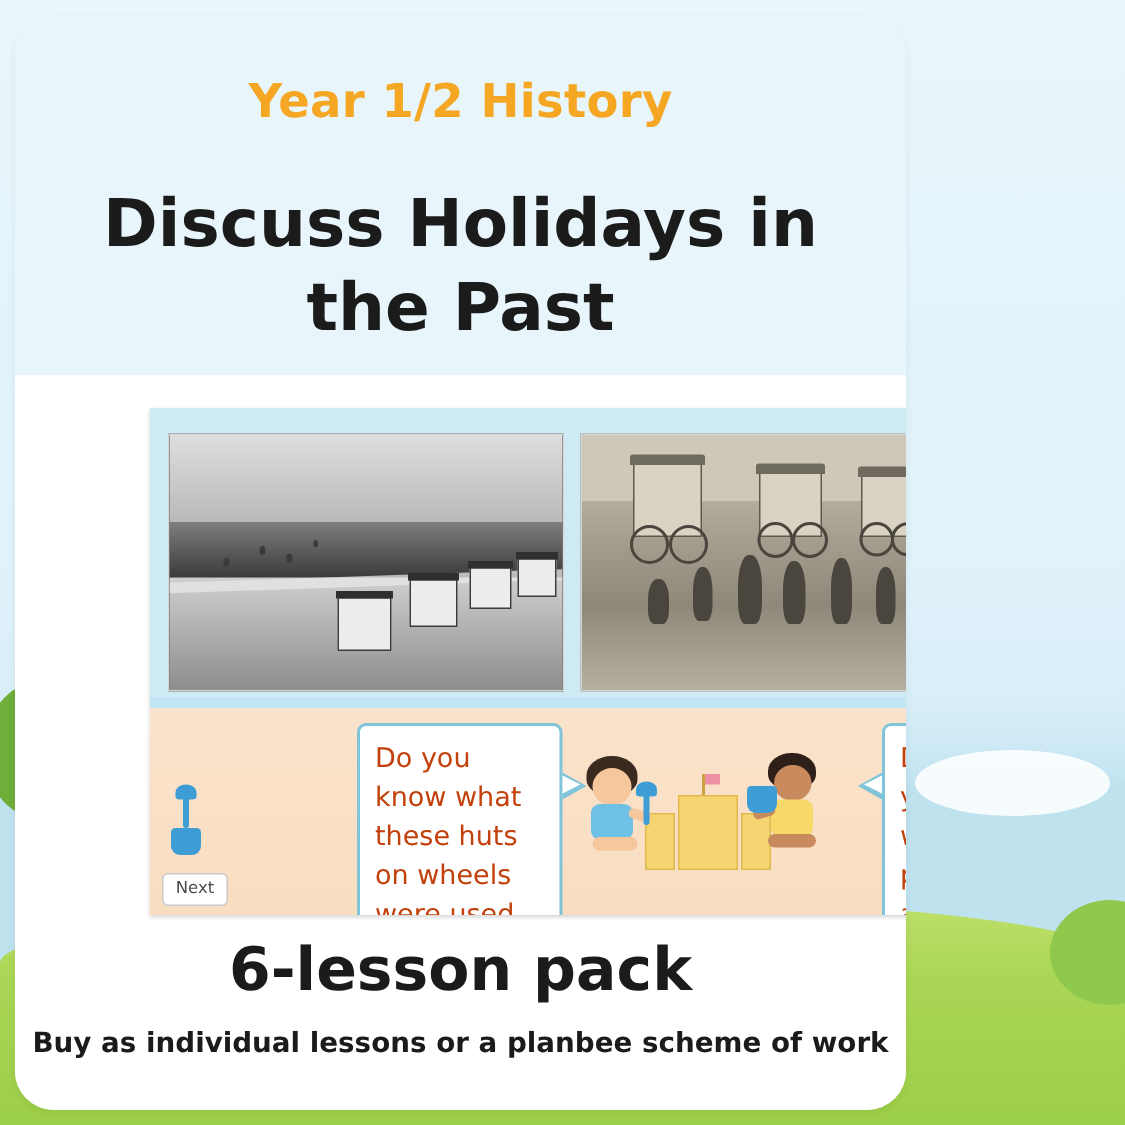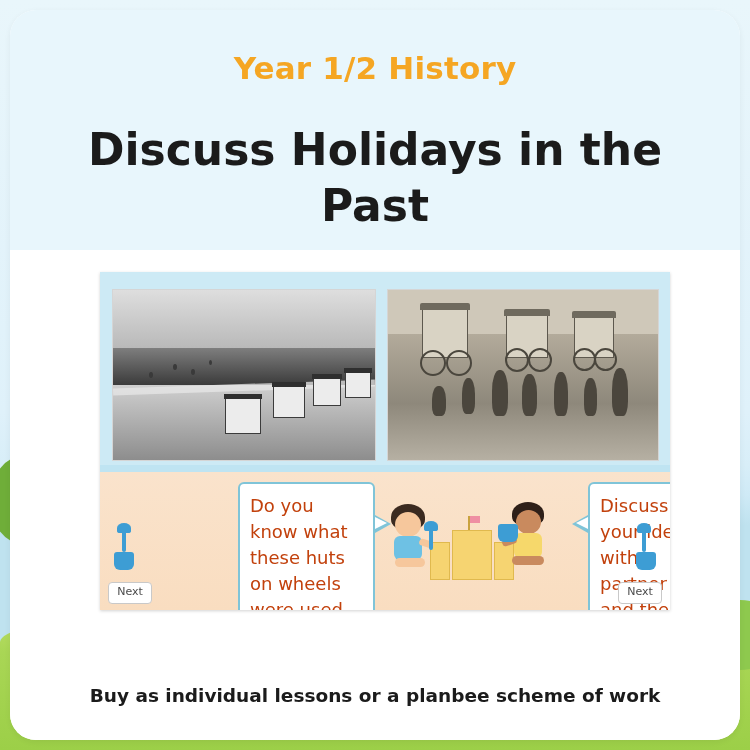--- a/index.html
+++ b/index.html
@@ -20,21 +20,21 @@
     border-radius:55% 45% 0 0 / 28% 28% 0 0;
   }
   #grass2{position:absolute;left:-40px;right:-40px;bottom:0;height:110px;
     background:#a6d24f;border-radius:50% 50% 0 0 / 40% 40% 0 0;opacity:.9;}
   #grass3{position:absolute;left:-60px;bottom:0;width:400px;height:78px;
     background:#b9dc63;border-radius:50% 50% 0 0 / 60% 60% 0 0;opacity:.85;}
   .bush{position:absolute;background:#7dbb3e;border-radius:50%;}
 
   
   #card{
-    position:absolute;left:10px;top:10px;width:730px;height:730px;
+    position:absolute;left:10px;top:10px;width:594px;height:730px;
     background:#ffffff;border-radius:26px;overflow:hidden;
     box-shadow:0 2px 6px rgba(0,0,0,.06);
   }
   #card-inner{position:absolute;inset:0;
     background:linear-gradient(#e8f6fc 0px,#e8f6fc 240px,#ffffff 240px,#ffffff 100%);
   }
 
   
   #subject{
     position:absolute;top:40px;left:0;right:0;text-align:center;
@@ -243,15 +243,16 @@
 
       <div class="bucket" style="left:14px;top:280px;"></div>
       <div class="spade" style="left:22px;top:258px;"></div>
       <div class="bucket" style="right:14px;top:280px;"></div>
       <div class="spade" style="right:24px;top:258px;"></div>
 
       <div class="navbtn" id="btn-back">Next</div>
       <div class="navbtn" id="btn-next">Next</div>
     </div>
 
+    <div id="pack">6-lesson pack</div>
     <div id="tagline">Buy as individual lessons or a planbee scheme of work</div>
   </div>
 </div>
 
 </body></html>

